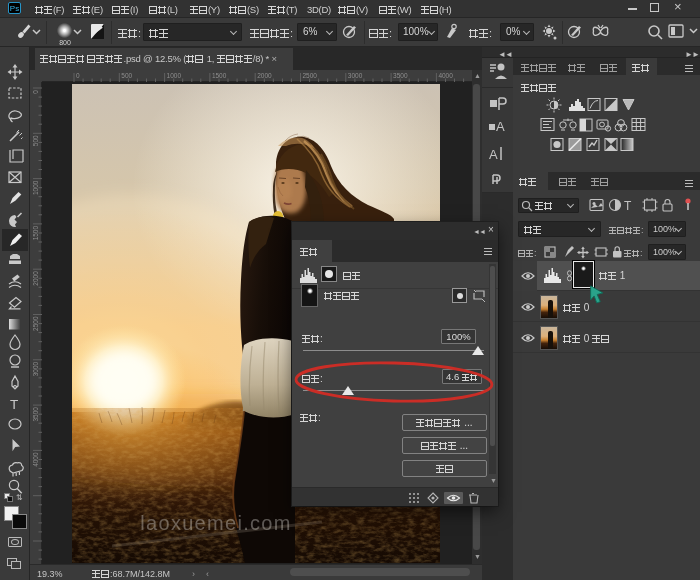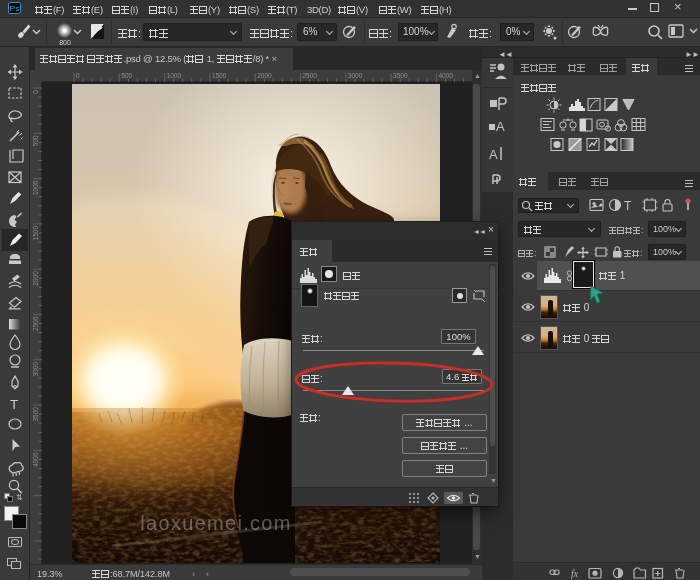--- a/index.html
+++ b/index.html
@@ -628,45 +628,20 @@
  </div>
  <div class="ab" style="left:0;top:265px;width:187px;height:30px;border-bottom:1px solid #333">
   <svg class="ab eye" style="left:8px;top:10px" width="14" height="10" viewBox="0 0 14 10">
         <path d="M1 5 Q7 -1.5 13 5 Q7 11.5 1 5 Z" fill="none" stroke="#cfcfcf" stroke-width="1.2"></path>
         <circle cx="7" cy="5" r="2" fill="#cfcfcf"></circle>
       </svg>
   <div class="ab th1" style="left:27px;top:3px"></div>
   <div class="ab t10" style="left:50px;top:10px"><i class="g3 s8"></i><i class="g s8"></i>&nbsp;0&nbsp;<i class="g s8"></i><i class="g2 s8"></i></div>
  </div>
 
- <div class="ab" style="left:0;top:504px;width:187px;height:18px;background:#333;border-top:1px solid #2a2a2a">
-  <svg class="ab" style="left:30px;top:3px" width="145" height="13" viewBox="0 0 145 13" fill="none" stroke="#b5b5b5" stroke-width="1.2">
-   <g>
-          <rect x="7" y="4" width="5" height="4.5" rx="2"></rect>
-          <rect x="11" y="4" width="5" height="4.5" rx="2"></rect>
-        </g>
-   <text x="28" y="10.5" font-size="10" font-style="italic" fill="#b5b5b5" stroke="none" font-family="Liberation Serif">fx</text>
-   <g>
-          <rect x="46" y="2.5" width="12" height="9.5" rx="1"></rect>
-          <circle cx="52" cy="7.2" r="2.6" fill="#b5b5b5" stroke="none"></circle>
-        </g>
-   <g>
-          <circle cx="75" cy="7" r="4.6"></circle>
-          <path d="M75 2.4 a4.6 4.6 0 0 1 0 9.2" fill="#b5b5b5" stroke="none"></path>
-        </g>
-   <path d="M91 4 l2-2 h3 l1.5 2 h5 v8 h-11.5 Z"></path>
-   <g>
-          <rect x="110" y="2.5" width="9.5" height="9.5"></rect>
-          <path d="M114.7 5 v5 M112.2 7.5 h5"></path>
-        </g>
-   <g>
-          <path d="M132 4 h8 M133 4 l1 8 h6 l1 -8 M135 2.5 h2" stroke-width="1.1"></path>
-        </g>
-  </svg>
- </div>
 </div>
 <style>.t10{font-size:10px}.t9{font-size:9px}.dim2{--c:#b2b2b2;color:#b2b2b2}
 .th1{width:18px;height:24px;border:1px solid #555;background:linear-gradient(180deg,#c9b69c 0%,#ddb07a 42%,#c67f2e 60%,#44230c 74%,#170c05 100%);position:relative;overflow:hidden}
 .th1:after{content:"";position:absolute;left:7px;top:4px;width:5px;height:18px;background:#17100a;border-radius:2px}
 .eye{opacity:0.95}
 </style>
 
 <div class="ab" style="left:292px;top:222px;width:206px;height:284px;background:#404040;box-shadow:0 6px 16px rgba(0,0,0,0.55),0 0 0 1px #232323;font-size:10px">
  <div class="ab" style="left:0;top:0;width:206px;height:18px;background:#2d2d2d">
   <div class="ab" style="left:181px;top:6px;font-size:7px;color:#bdbdbd;letter-spacing:-1px">◄◄</div>

